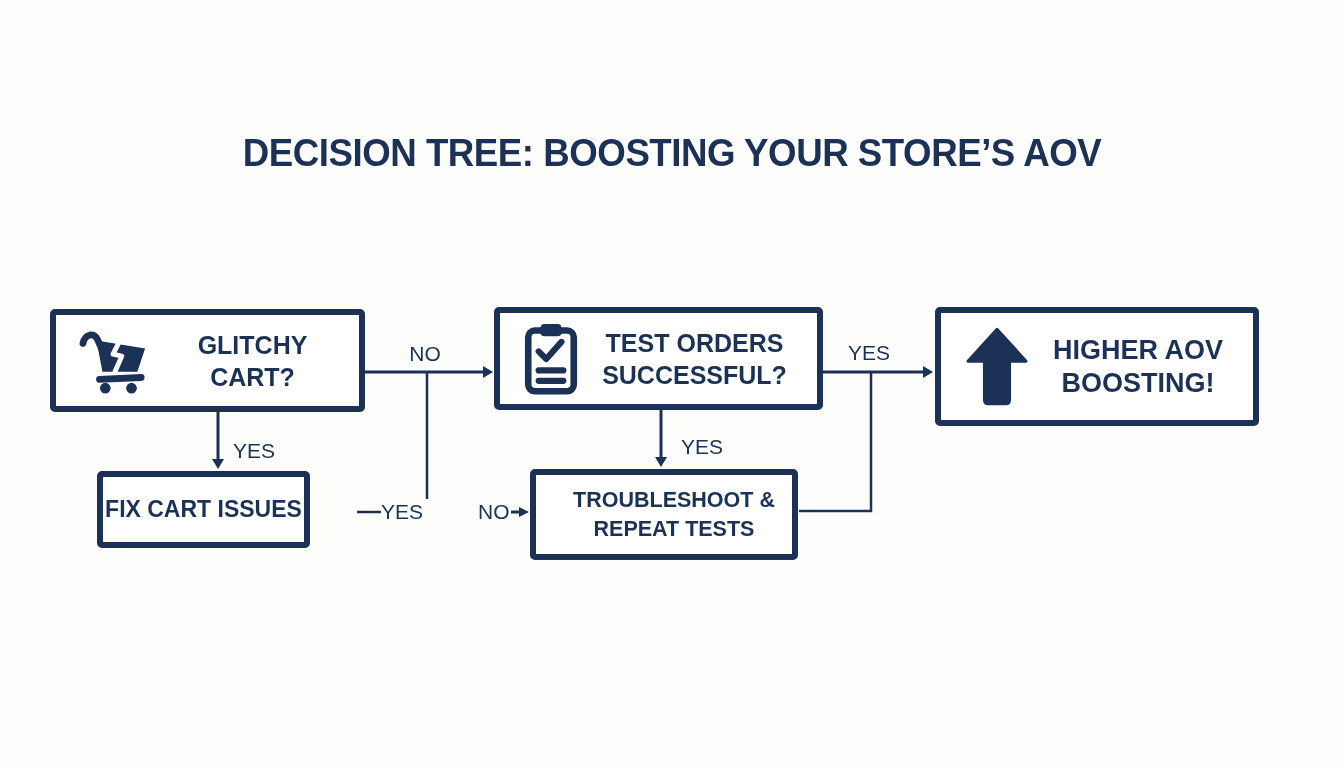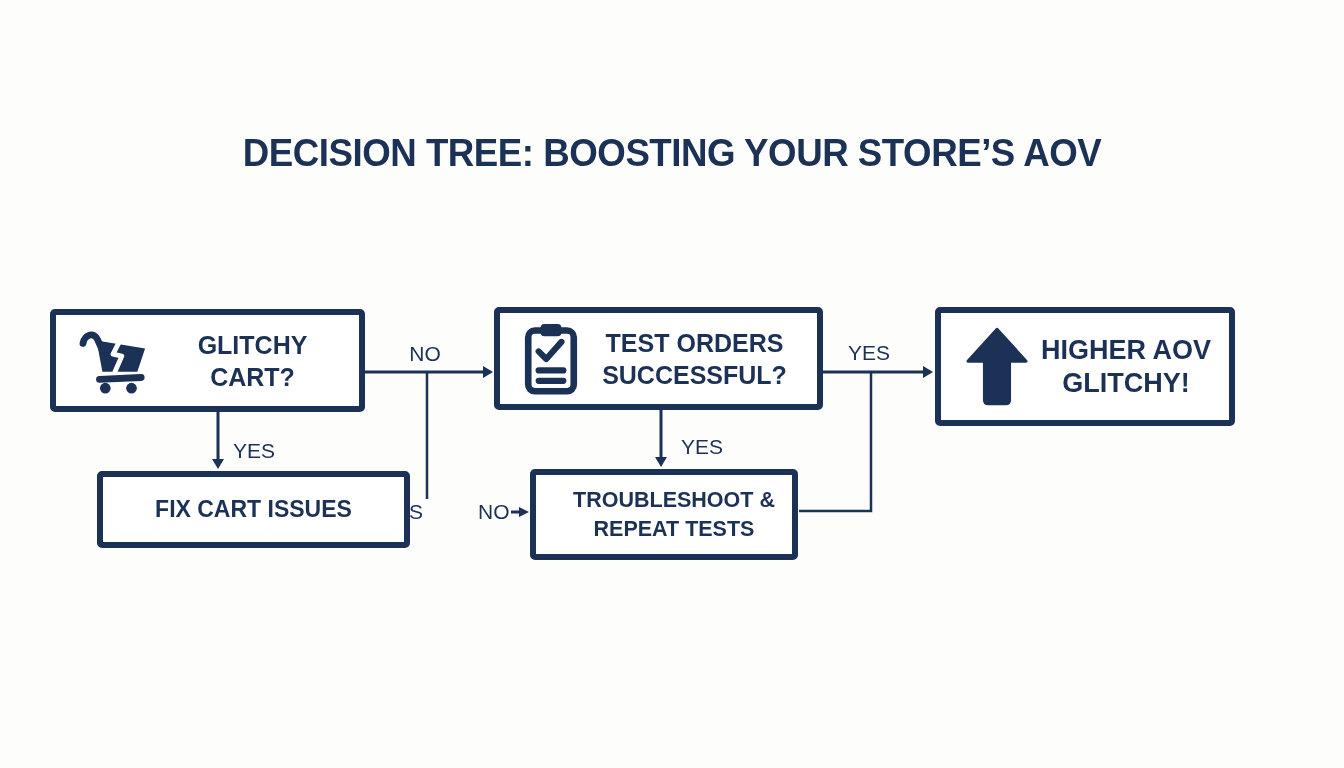--- a/index.html
+++ b/index.html
@@ -26,24 +26,24 @@
     background:var(--node-fill);
     border:6px solid var(--navy);border-radius:5px;
     display:flex;align-items:center;justify-content:center;
   }
   .node .icon{flex:0 0 auto;display:flex;align-items:center;justify-content:center;}
   .node .txt{flex:1 1 auto;text-align:center;font-weight:700;color:var(--navy);}
   .n1{left:50px;top:309px;width:315px;height:103px;padding:0 8px 0 20px;}
   .n1 .txt{font-size:25px;line-height:1.28;}
   .n2{left:494px;top:307px;width:329px;height:103px;padding:0 8px 0 22px;}
   .n2 .txt{font-size:25px;line-height:1.28;}
-  .n3{left:935px;top:307px;width:300px;height:119px;padding:0 6px 0 24px;}
+  .n3{left:935px;top:307px;width:324px;height:119px;padding:0 6px 0 24px;}
   .n3 .txt{font-size:27px;line-height:1.22;}
   .n3 .sub{font-size:18px;font-weight:400;margin-top:2px;}
-  .n4{left:97px;top:471px;width:313px;height:77px;}
+  .n4{left:97px;top:471px;width:213px;height:77px;}
   .n4 .txt{font-size:23px;}
   .n5{left:530px;top:469px;width:268px;height:91px;padding-left:20px;}
   .n5 .txt{font-size:21.5px;line-height:1.32;}
   .edges{position:absolute;left:0;top:0;pointer-events:none;}
   .edges path{stroke:var(--navy);fill:none;}
   .edges .thick{stroke-width:3px;}
   .edges .thin{stroke-width:2.5px;}
   .edges polygon{fill:var(--navy);}
   .elabel{
     position:absolute;font-weight:400;font-size:21px;
@@ -126,21 +126,21 @@
   </div>
 
   <div class="node n3">
     <span class="icon">
       <svg class="ic" width="64" height="82" viewBox="0 0 66 84">
         <path class="navy-fill" stroke="var(--navy)" stroke-width="3" stroke-linejoin="round" d="M33 3 L63 36 H46 V76 Q46 80 42 80 H24 Q20 80 20 76 V36 H3 Z"></path>
       </svg>
     </span>
     <div class="txt">
       <div>HIGHER AOV</div>
-      <div>GLITCHY!</div>
+      <div>BOOSTING!</div>
     </div>
   </div>
 
   <div class="node n4">
     <div class="txt">FIX CART ISSUES</div>
   </div>
 
   <div class="node n5">
     <div class="txt">
       <div>TROUBLESHOOT &amp;</div>

